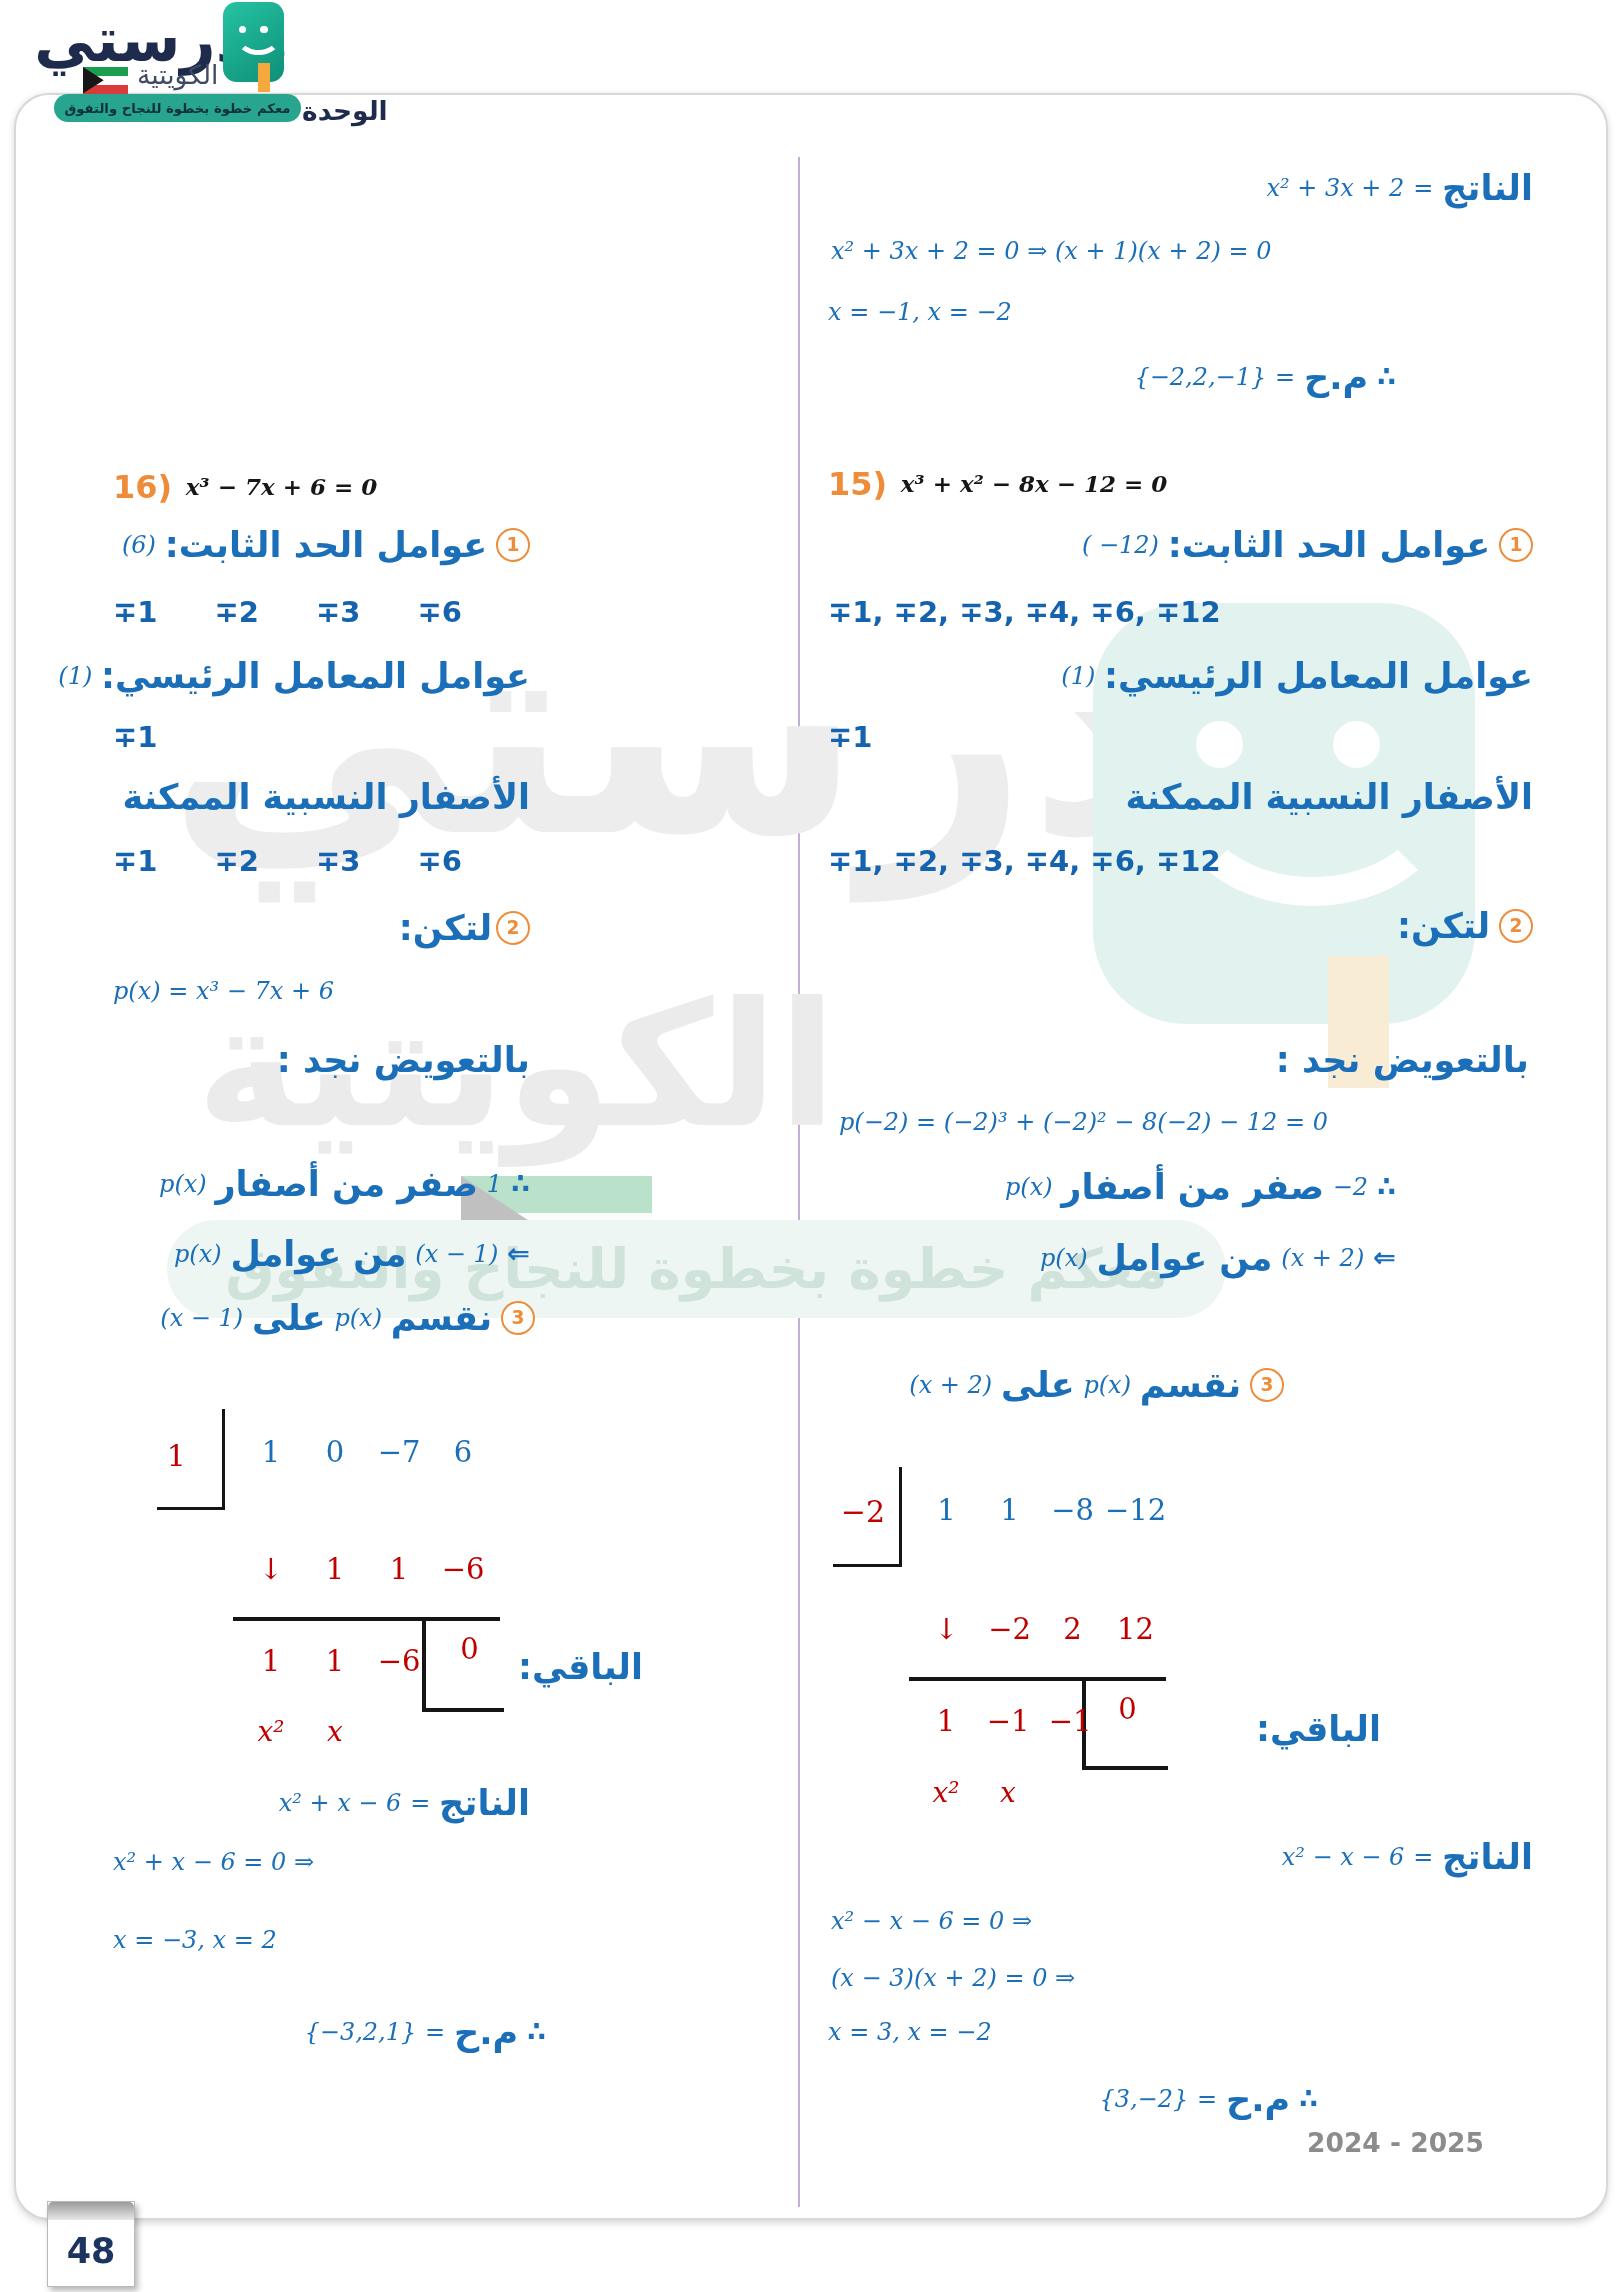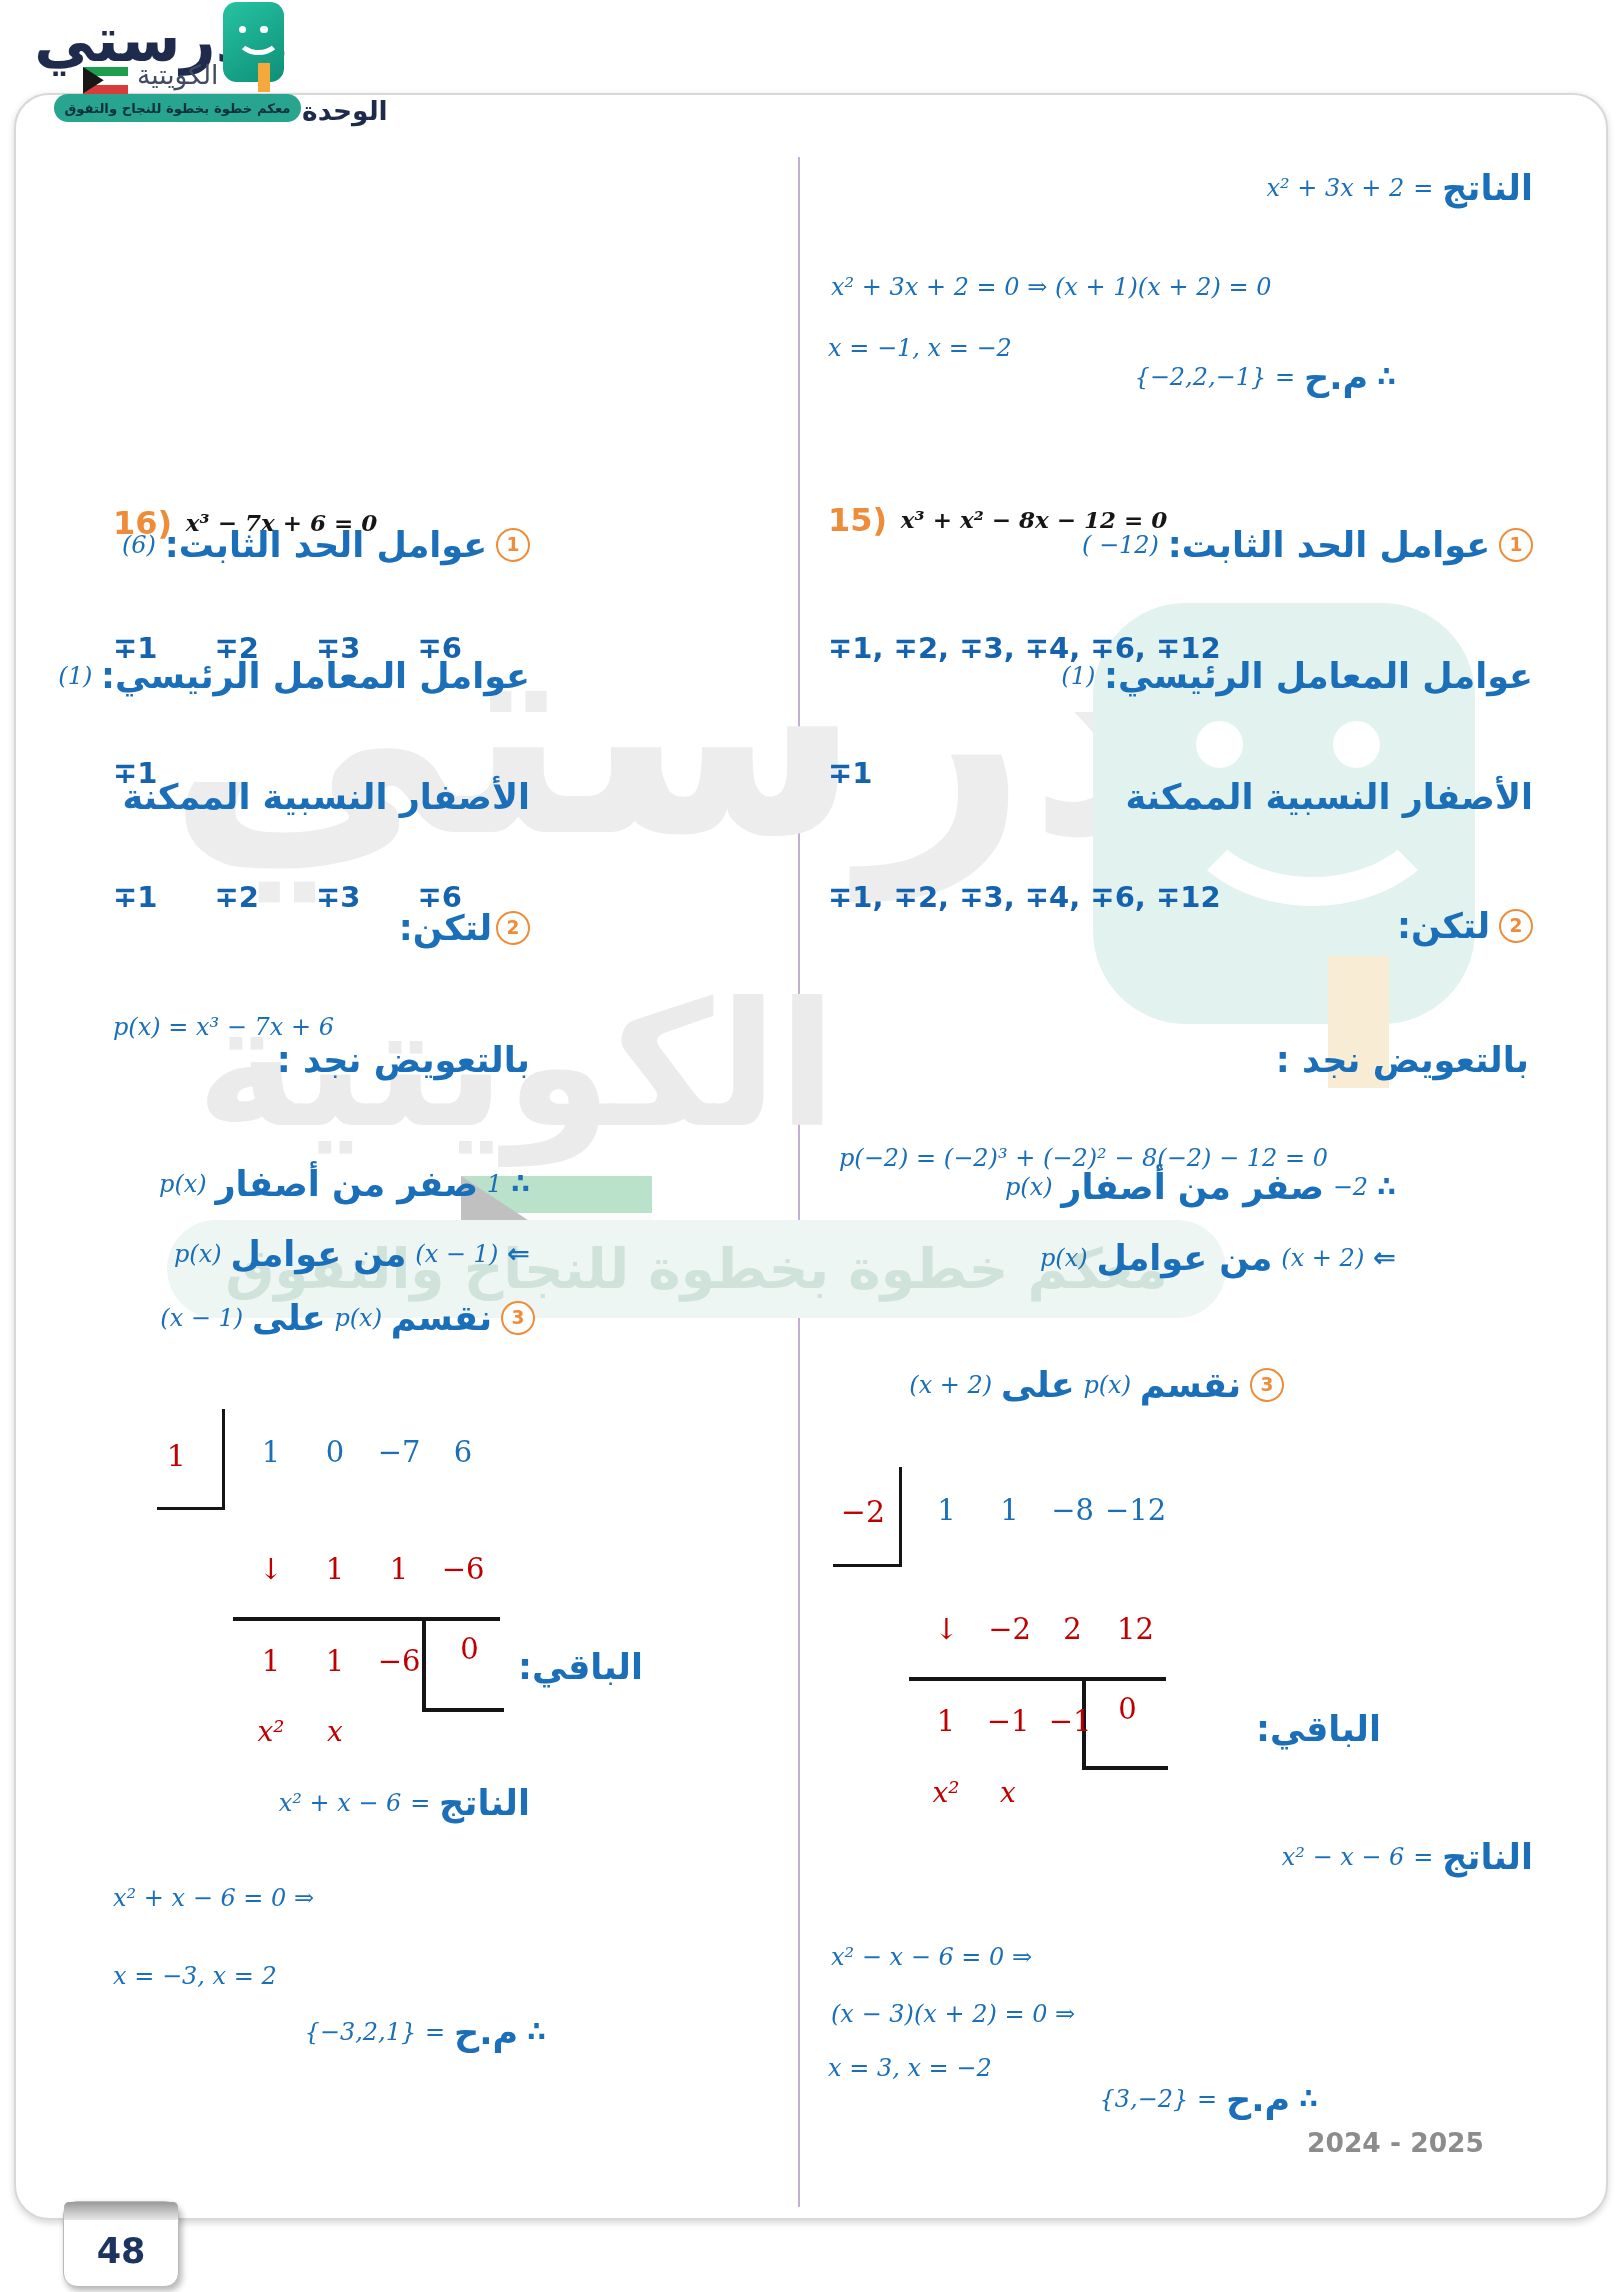--- a/index.html
+++ b/index.html
@@ -9,21 +9,21 @@
   html,body{margin:0;padding:0;background:#ffffff;}
   .page{position:relative;width:1621px;height:2293px;background:#fff;overflow:hidden;
         font-family:"DejaVu Sans",sans-serif;}
   .card{position:absolute;left:13.7px;top:93px;width:1590px;height:2123px;background:#fff;
         border:2px solid #d8d8d8;border-radius:35px;box-shadow:0 2.9px 7.8px rgba(0,0,0,.16);}
   .divider{position:absolute;left:798px;top:157px;width:2px;height:2050px;background:var(--divider);}
 
   
   .line{position:absolute;display:flex;align-items:center;gap:8.8px;white-space:nowrap;z-index:3;height:45px;}
   .rtl{flex-direction:row-reverse;justify-content:flex-start;}
-  .ltr{flex-direction:row;justify-content:center;margin-top:36px;}
+  .ltr{flex-direction:row;justify-content:center;}
   .ar{font-family:"DejaVu Sans",sans-serif;direction:rtl;unicode-bidi:isolate;color:var(--blue);
       font-weight:bold;font-size:35px;}
   .m{font-family:"DejaVu Serif",serif;font-style:italic;direction:ltr;unicode-bidi:isolate;
      color:var(--blue);font-size:24px;}
   .m.black{color:var(--ink);font-weight:bold;font-size:23px;}
   .mp{font-family:"DejaVu Sans",sans-serif;direction:ltr;unicode-bidi:isolate;color:var(--blue2);
       font-weight:bold;font-size:29px;}
   .sym{font-family:"DejaVu Sans",sans-serif;color:var(--blue);font-size:27.4px;font-weight:bold;}
   .pnum{font-family:"DejaVu Sans",sans-serif;color:var(--orange);font-weight:bold;font-size:32px;}
   .step-badge{width:30px;height:30px;border:2px solid var(--orange);border-radius:50%;
@@ -74,22 +74,22 @@
   .wm-flag .stripes{position:absolute;inset:0;
       background:linear-gradient(#1d9e4f 0 33%,#f5f5f5 33% 66%,#d93a3a 66% 100%);}
   .wm-flag .hoist{position:absolute;left:0;top:0;width:45%;height:100%;background:#333;
       clip-path:polygon(0 0,100% 50%,0 100%);}
   .wm-band{left:167px;top:1220px;width:1059px;height:98px;background:#edf6f2;border-radius:54px;
       display:flex;align-items:center;justify-content:center;}
   .wm-band span{font-size:55px;font-weight:bold;color:#cfe3da;letter-spacing:9.8px;direction:rtl;}
 
   
   .year{position:absolute;left:1307px;top:2127px;font-size:26.5px;font-weight:bold;color:#8c8c8c;z-index:4;}
-  .page-tab{position:absolute;left:63px;top:2201px;width:86px;height:84px;background:#fff;
-      border:1px solid #b9b9b9;border-radius:14px;box-shadow:2.9px 3.9px 5.9px rgba(0,0,0,.28);z-index:6;padding-left:28px;}
+  .page-tab{position:absolute;left:47px;top:2201px;width:86px;height:84px;background:#fff;
+      border:1px solid #b9b9b9;border-radius:0;box-shadow:2.9px 3.9px 5.9px rgba(0,0,0,.28);z-index:6;}
   .page-tab .cap{position:absolute;left:0;top:0;width:100%;height:17.6px;
       background:linear-gradient(#9a9a9a,#e8e8e8);border-radius:4.9px 4.9px 0 0;}
   .page-tab .num{position:absolute;left:0;top:29px;width:100%;text-align:center;
       font-size:35px;font-weight:bold;color:#1d3461;}
 </style>
 </head>
 <body>
 
 <div class="page">
 

